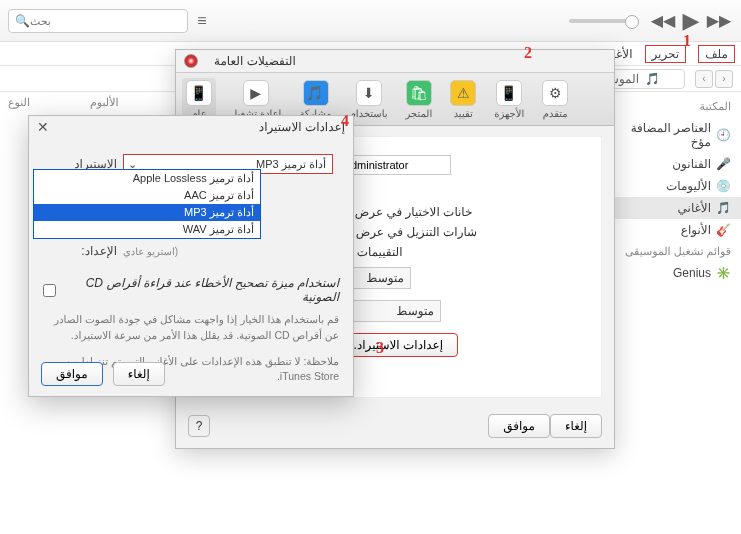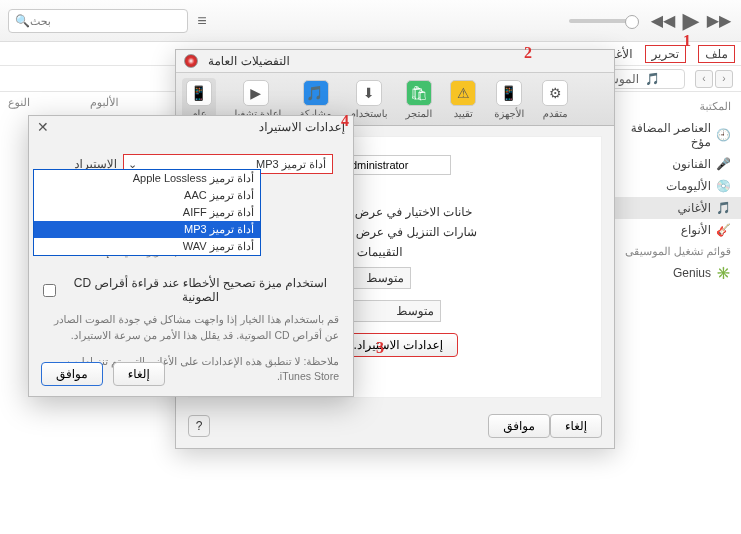--- a/index.html
+++ b/index.html
@@ -33,21 +33,21 @@
 
 
 .sidebar { position:absolute; right:0; top:92px; width:130px; border-left:1px solid #e5e5e5; padding-top:4px; direction:rtl; }
 .sidebar .section-head { font-size:11px; color:#888; padding:4px 10px; }
 .sidebar .item { padding:4px 10px; display:flex; align-items:center; gap:6px; color:#444; }
 .sidebar .item.sel { background:#e8e8e8; }
 .sidebar .mini-icon { width:14px; height:14px; display:inline-block; }
 
 
 .prefs { position:absolute; left:175px; top:49px; width:440px; height:400px; background:#f2f2f2; border:1px solid #bbb; box-shadow: 0 6px 24px rgba(0,0,0,.2); direction:rtl; }
-.prefs-title { height:22px; display:flex; align-items:center; justify-content:flex-end; padding:0 8px; font-size:12px; gap:10px; }
+.prefs-title { height:22px; display:flex; align-items:center; justify-content:flex-end; padding:0 8px; font-size:12px; gap:16px; }
 .prefs-title .itunes-orb { width:14px; height:14px; border-radius:50%; background: radial-gradient(#fff,#d33 40%,#a22); border:1px solid #999; }
 .prefs-tabs { height:54px; background:linear-gradient(#ececec,#dedede); border-top:1px solid #ccc; border-bottom:1px solid #bbb; display:flex; flex-direction:row-reverse; align-items:center; padding:0 6px; gap:10px; }
 .tab { display:flex; flex-direction:column; align-items:center; font-size:10px; color:#555; cursor:pointer; padding:2px 4px; }
 .tab.active { background:rgba(0,0,0,.06); border-radius:4px; }
 .tab .tab-icon { width:26px; height:26px; border-radius:5px; margin-bottom:2px; display:flex; align-items:center; justify-content:center; background:#fff; border:1px solid #ccc; font-size:14px; }
 .prefs-body { background:#fff; margin:10px 12px 0 12px; border:1px solid #eee; padding:10px 14px; font-size:12px; color:#333; }
 .form-row { display:flex; align-items:center; justify-content:flex-end; margin:8px 0; gap:8px; }
 .label { text-align:right; width:90px; color:#555; font-size:12px; }
 .text-input { height:20px; border:1px solid #ccc; padding:0 4px; width:150px; text-align:center; font-size:11px; }
 .checkbox { width:13px; height:13px; }
@@ -253,32 +253,31 @@
       <div class="combo" style="border:1px solid #d33;">
         <span>أداة ترميز MP3</span>
         <span class="chev">⌄</span>
       </div>
       <span class="lbl red-box" style="border-color:#d33;">الاستيراد</span>
     </div>
     <div class="anno" style="top:-4px; right:4px; position:absolute;">4</div>
     <div class="dropdown">
       <div class="opt">أداة ترميز Apple Lossless</div>
       <div class="opt">أداة ترميز AAC</div>
-      <div class="opt">أداة ترميز AIFF</div>
       <div class="opt sel">أداة ترميز MP3</div>
       <div class="opt">أداة ترميز WAV</div>
     </div>
     <div class="row" style="margin-top:70px;">
       <div style="text-align:right; color:#888; font-size:10px;">
         <div>(استريو عادي</div>
       </div>
       <span class="lbl">الإعداد:</span>
     </div>
     <div class="row" style="margin-top:18px;">
-      <span style="text-align:center;">استخدام ميزة تصحيح الأخطاء عند قراءة أقراص CD الصونية</span>
+      <span style="text-align:right;font-style:italic;">استخدام ميزة تصحيح الأخطاء عند قراءة أقراص CD الصونية</span>
       <input type="checkbox" class="checkbox" style="">
     </div>
     <div class="note">قم باستخدام هذا الخيار إذا واجهت مشاكل في جودة الصوت الصادر عن أقراص CD الصوتية. قد يقلل هذا الأمر من سرعة الاستيراد.</div>
     <div class="note" style="margin-top:10px;">ملاحظة: لا تنطبق هذه الإعدادات على الأغاني التي يتم تنزيلها من iTunes Store.</div>
   </div>
   <div class="import-footer">
     <button class="btn">إلغاء</button>
     <button class="btn primary">موافق</button>
   </div>
 

